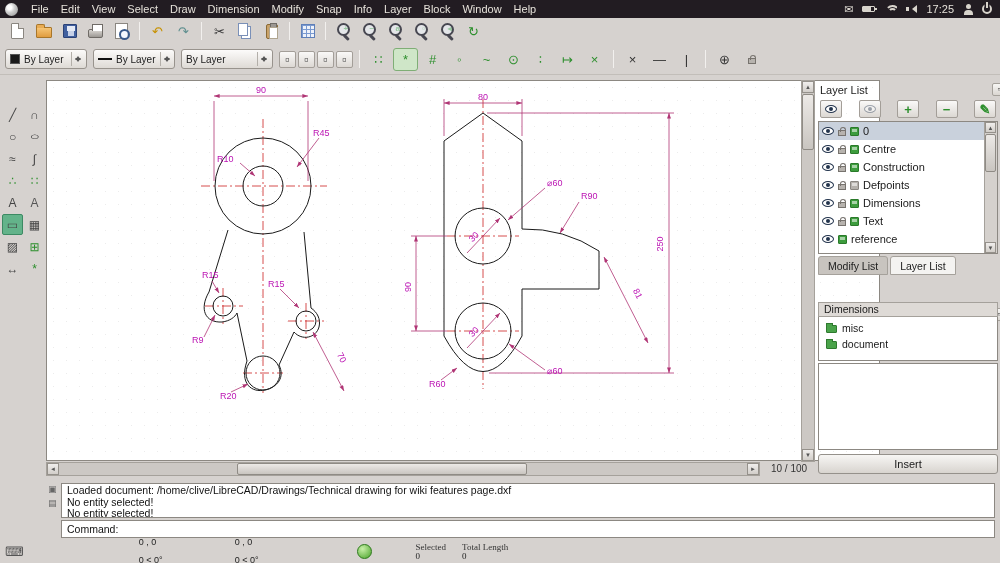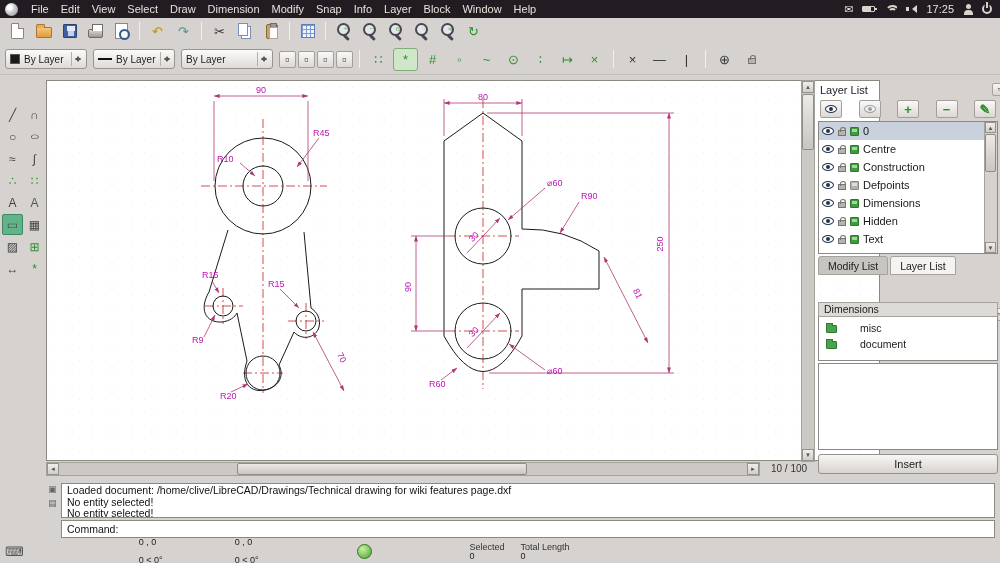--- a/index.html
+++ b/index.html
@@ -113,38 +113,38 @@
   .lrow.sel{background:#c9d1dc;}
   .lname{white-space:nowrap;}
   #layerscroll{position:absolute;right:0;top:0;width:13px;height:131px;background:#d5d1cd;border-left:1px solid #a5a19b;}
   #lthumb{left:0px;top:12px;width:11px;height:38px;}
   #ptabs{position:absolute;left:2px;top:176px;display:flex;}
   .ptab{height:19px;padding:3px 9px 0;font-size:10.5px;border:1px solid #a5a19b;background:#c8c4bf;border-radius:3px 3px 0 0;margin-right:2px;color:#222;}
   .ptab.active{background:#f4f3f1;}
   #libtitle{top:204px;margin-top:24px;}
   #dirsbar{position:absolute;left:2px;top:222px;width:180px;height:15px;background:#dedad6;border:1px solid #a5a19b;font-size:10.5px;padding:0px 5px;color:#1a1a1a;}
   #dirsbox{position:absolute;left:2px;top:237px;width:180px;height:44px;background:#fff;border:1px solid #8c8882;border-top:none;padding-top:3px;}
-  .drow{display:flex;align-items:center;gap:23px;height:16px;padding-left:7px;font-size:10.5px;color:#1a1a1a;}
+  .drow{display:flex;align-items:center;gap:5px;height:16px;padding-left:7px;font-size:10.5px;color:#1a1a1a;}
   #libpreview{position:absolute;left:2px;top:283px;width:180px;height:87px;background:#fff;border:1px solid #8c8882;}
   #insertbtn{position:absolute;left:2px;top:374px;width:180px;height:20px;border:1px solid #95918b;border-radius:3px;background:linear-gradient(#f7f6f4,#d8d4cf);font-size:11px;color:#1a1a1a;font-family:"Liberation Sans",sans-serif;}
 
   
   #console{position:absolute;left:45px;top:482px;width:951px;height:57px;}
   #cgutter{position:absolute;left:0;top:2px;width:15px;display:flex;flex-direction:column;gap:4px;align-items:center;color:#666;font-size:9px;}
   #cmsgs{position:absolute;left:16px;top:1px;right:1px;height:35px;background:#fff;border:1px solid #8c8882;overflow:hidden;padding:1px 5px;font-size:10.5px;line-height:11.5px;color:#111;}
   #cmdline{position:absolute;left:16px;top:38px;right:1px;height:17px;background:#fff;border:1px solid #8c8882;display:flex;align-items:center;padding:8px 5px;font-size:10.5px;color:#111;}
   #cmdinput{flex:1 1 auto;border:none;outline:none;background:transparent;font:10.5px "Liberation Sans",sans-serif;margin-left:4px;}
 
   
   #statusbar{position:absolute;left:0;top:540px;width:1000px;height:23px;display:flex;align-items:center;font-size:9px;color:#222;}
   #kbicon{margin-left:5px;font-size:13px;color:#555;}
   .coordgrp{margin-left:105px;line-height:9px;white-space:pre;}
   .coordgrp.second{margin-left:62px;}
   #snapbtn{margin-left:98px;width:15px;height:15px;border-radius:50%;border:1px solid #2c7a1a;background:radial-gradient(circle at 35% 30%,#c8f0a8,#4aa32a);padding:0;}
-  #selstats{margin-left:98px;display:flex;gap:16px;}
+  #selstats{margin-left:44px;display:flex;gap:16px;font-family:Liberation Serif, serif;}
   .statcol{line-height:9px;}
   .statcol .lab{display:block;color:#333;}
   .statcol .val{display:block;}
 </style>
 </head>
 <body>
 
 <div id="menubar">
   <span class="logo"></span>
   <span id="menus"><span class="menu-item">File</span><span class="menu-item">Edit</span><span class="menu-item">View</span><span class="menu-item">Select</span><span class="menu-item">Draw</span><span class="menu-item">Dimension</span><span class="menu-item">Modify</span><span class="menu-item">Snap</span><span class="menu-item">Info</span><span class="menu-item">Layer</span><span class="menu-item">Block</span><span class="menu-item">Window</span><span class="menu-item">Help</span></span>
@@ -497,26 +497,20 @@
           <span class="ci ci-eye"></span>
           <span class="ci ci-lock"></span>
           <span class="ci ci-print off"></span>
           <span class="lname">Defpoints</span>
         </div>
         <div class="lrow">
           <span class="ci ci-eye"></span>
           <span class="ci ci-lock"></span>
           <span class="ci ci-print"></span>
           <span class="lname">Dimensions</span>
-        </div>
-        <div class="lrow">
-          <span class="ci ci-eye"></span>
-          <span class="ci ci-lock"></span>
-          <span class="ci ci-print"></span>
-          <span class="lname">Hidden</span>
         </div>
         <div class="lrow">
           <span class="ci ci-eye"></span>
           <span class="ci ci-lock"></span>
           <span class="ci ci-print"></span>
           <span class="lname">Text</span>
         </div>
         <div class="lrow">
           <span class="ci ci-eye"></span>
           <span class="ci ci-print"></span>

